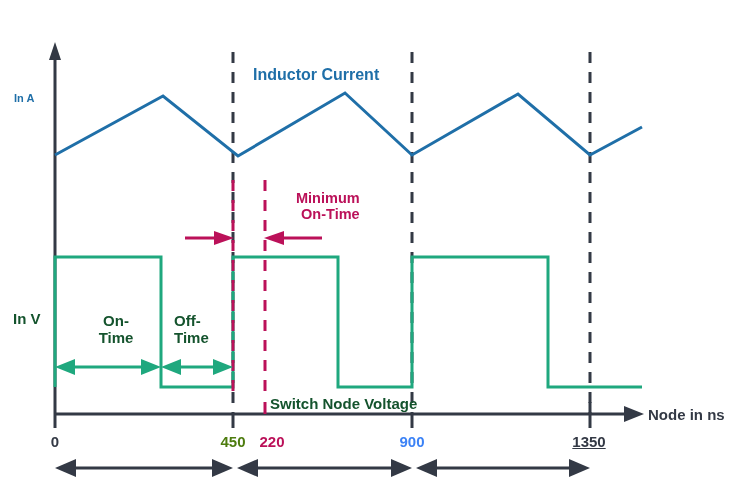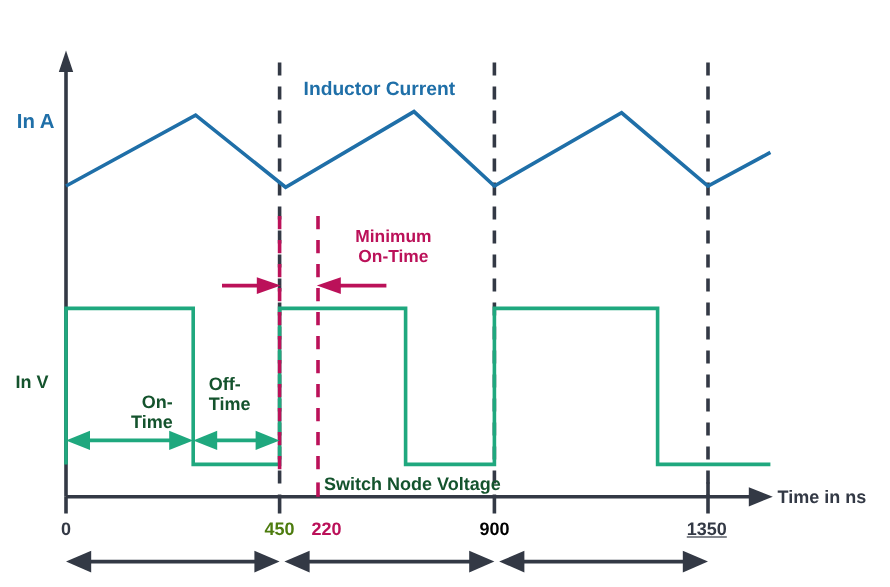--- a/index.html
+++ b/index.html
@@ -29,24 +29,24 @@
     font-weight: bold;
     white-space: pre;
     line-height: 1.12;
   }
   .lbl-blue   { color: #1F6FA8; }
   .lbl-green  { color: #14532d; }
   .lbl-mag    { color: #BB1159; }
   .lbl-dark   { color: #333945; }
 
   .t-inductor { left: 253px; top: 38px;  font-size: 16px; }
-  .t-ina      { left: 14px;  top: 64px;  font-size: 17px; }
+  .t-ina      { left: 14px;  top: 64px;  font-size: 11px; }
   .t-inv      { left: 13px;  top: 283px; font-size: 15px; }
-  .t-min      { left: 296px; top: 162px; font-size: 14.5px; text-align: center; }
-  .t-on       { left: 88px;  top: 300px; font-size: 15px; text-align: right; width: 56px;}
+  .t-min      { left: 296px; top: 162px; font-size: 14.5px; text-align: right; }
+  .t-on       { left: 88px;  top: 285px; font-size: 15px; text-align: center; width: 56px;}
   .t-off      { left: 174px; top: 285px; font-size: 15px; text-align: left; width: 50px;}
   .t-switch   { left: 270px; top: 368px; font-size: 15px; }
   .t-time     { left: 648px; top: 379px; font-size: 15px; }
 
   .tick-lbl {
     position: absolute;
     font-size: 15px;
     font-weight: bold;
     text-align: center;
   }
@@ -156,24 +156,24 @@
 On-Time</div>
 
   <div class="lbl lbl-green t-on">On-
 Time</div>
 
   <div class="lbl lbl-green t-off">Off-
 Time</div>
 
   <div class="lbl lbl-green t-switch">Switch Node Voltage</div>
 
-  <div class="lbl lbl-dark t-time">Time in ns</div>
+  <div class="lbl lbl-dark t-time">Node in ns</div>
 
   <div class="tick-lbl tk0" style="color:#333945">0</div>
   <div class="tick-lbl tk450" style="color:#4d7c0f">450</div>
   <div class="tick-lbl tk550" style="color:#BB1159">220</div>
-  <div class="tick-lbl tk900" style="color:#000000">900</div>
+  <div class="tick-lbl tk900" style="color:#3b82f6">900</div>
   <div class="tick-lbl tk1350" style="color:#333945">1350</div>
 
   <div class="tspan-lbl sp1">T</div>
   <div class="tspan-lbl sp3">T</div>
 
 </div>
 
 </body></html>

